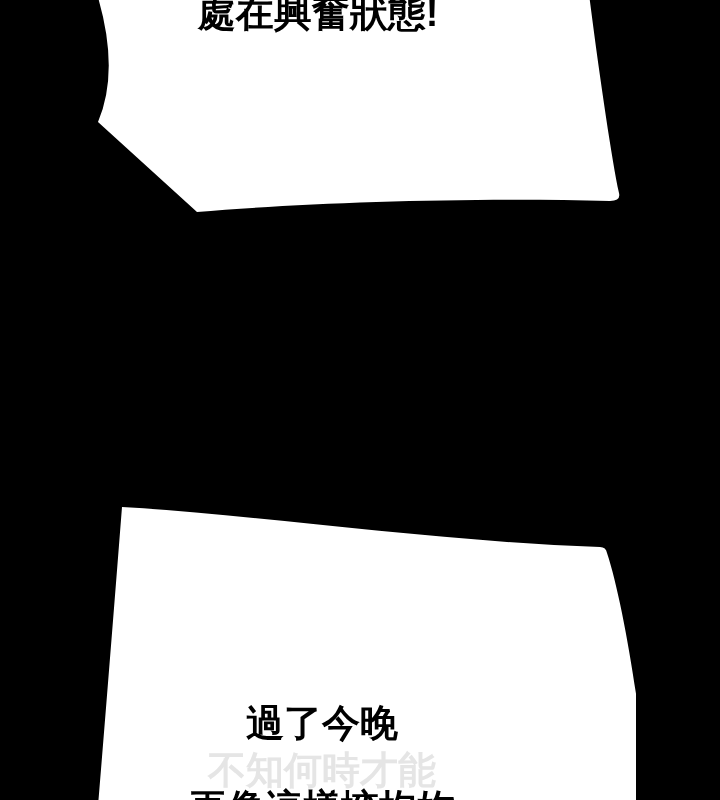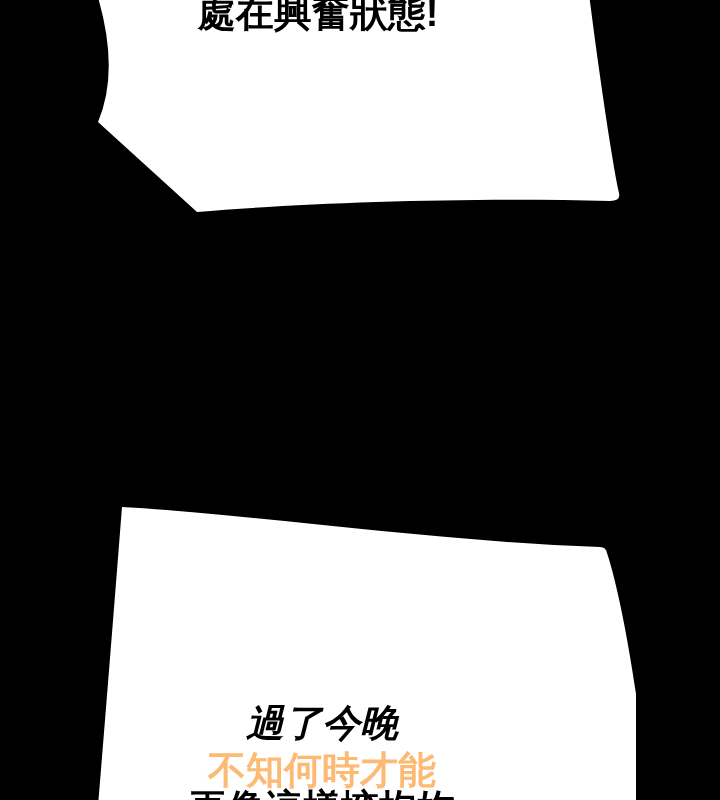--- a/index.html
+++ b/index.html
@@ -66,17 +66,17 @@
              L 640,763
              Q 638,772 646,784
              L 653,806
              L 98,806
              Q 110,660 122,507
              Z" fill="#ffffff"></path>
   </svg>
 
   <div class="dialogue top-text" style="color: rgb(0, 0, 0);">處在興奮狀態!</div>
 
-  <div class="dialogue bottom-line-1" style="color: rgb(0, 0, 0); font-style: italic;">過了今晚</div>
-  <div class="dialogue bottom-line-2" style="color: #fdba74; text-align: center;">不知何時才能</div>
+  <div class="dialogue bottom-line-1" style="color: rgb(0, 0, 0);">過了今晚</div>
+  <div class="dialogue bottom-line-2" style="color: #e5e5e5; text-align: center;">不知何時才能</div>
   <div class="dialogue bottom-line-3" style="color: rgb(0, 0, 0);">再像這樣擁抱妳</div>
 
 </div>
 
 </body></html>

